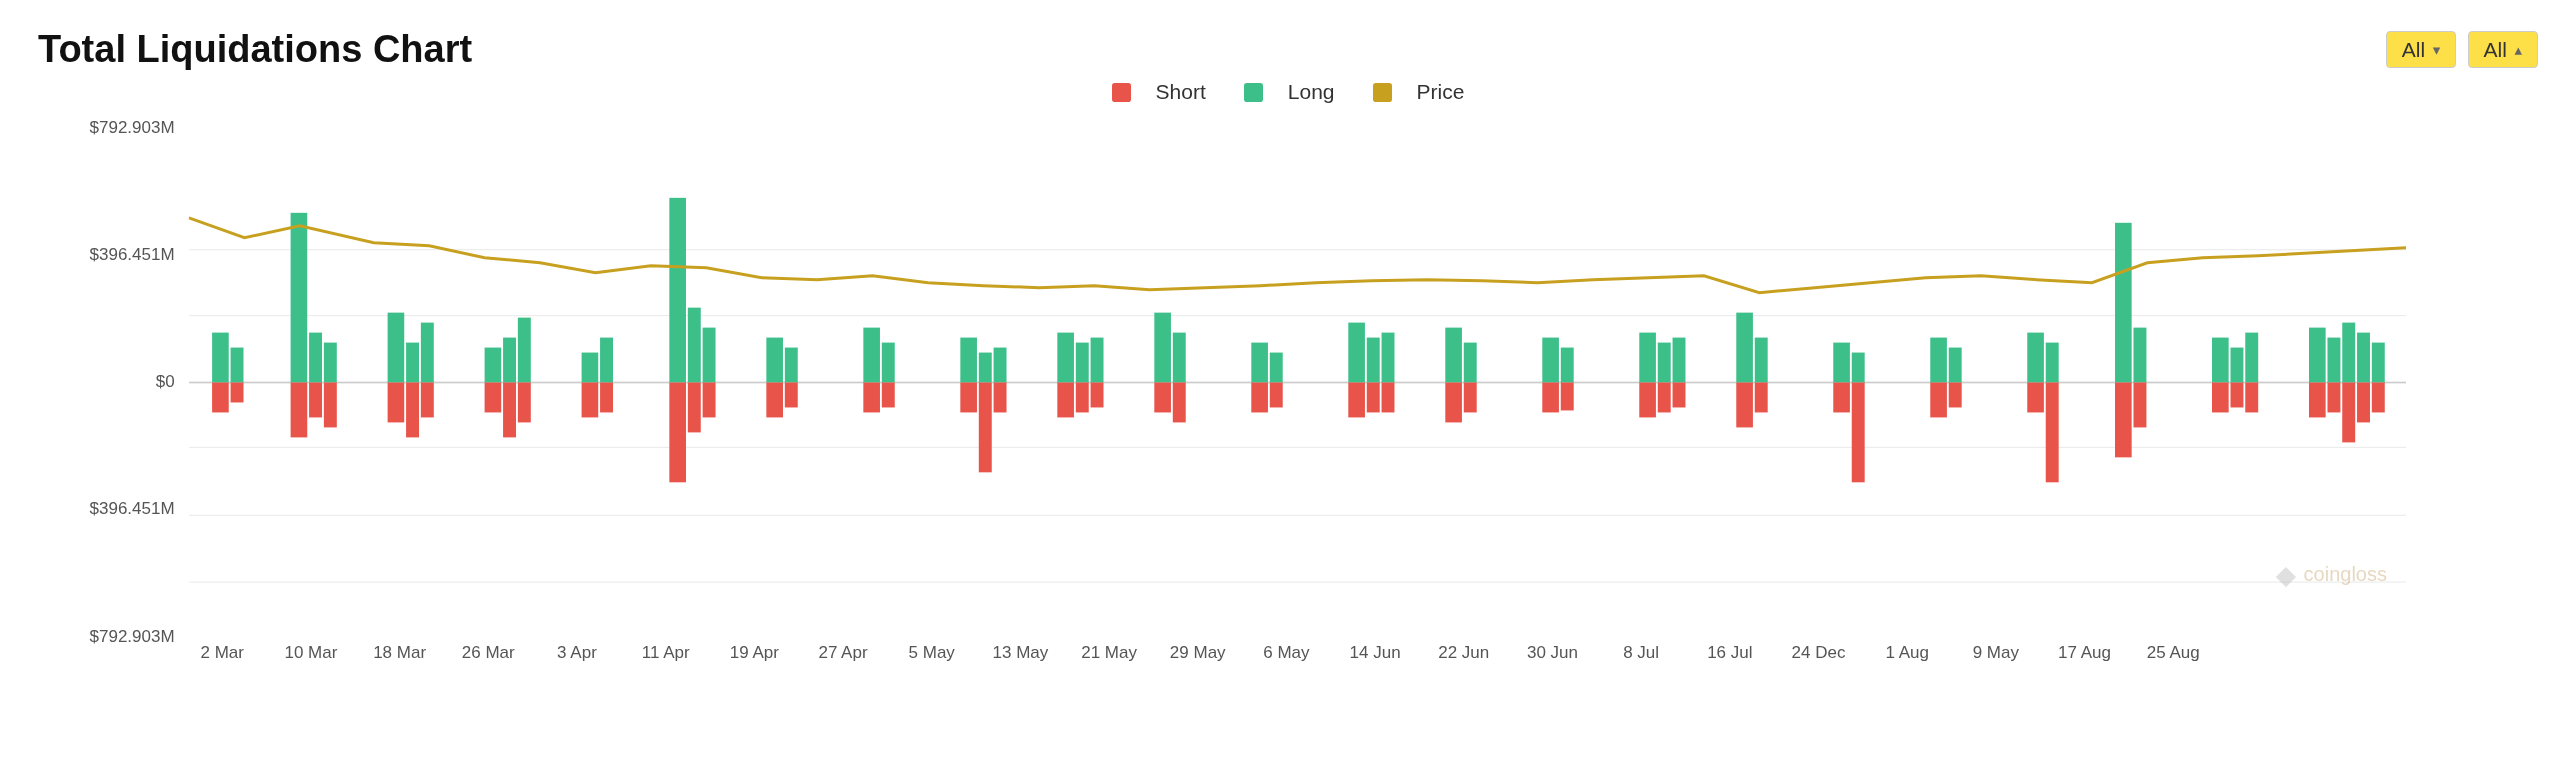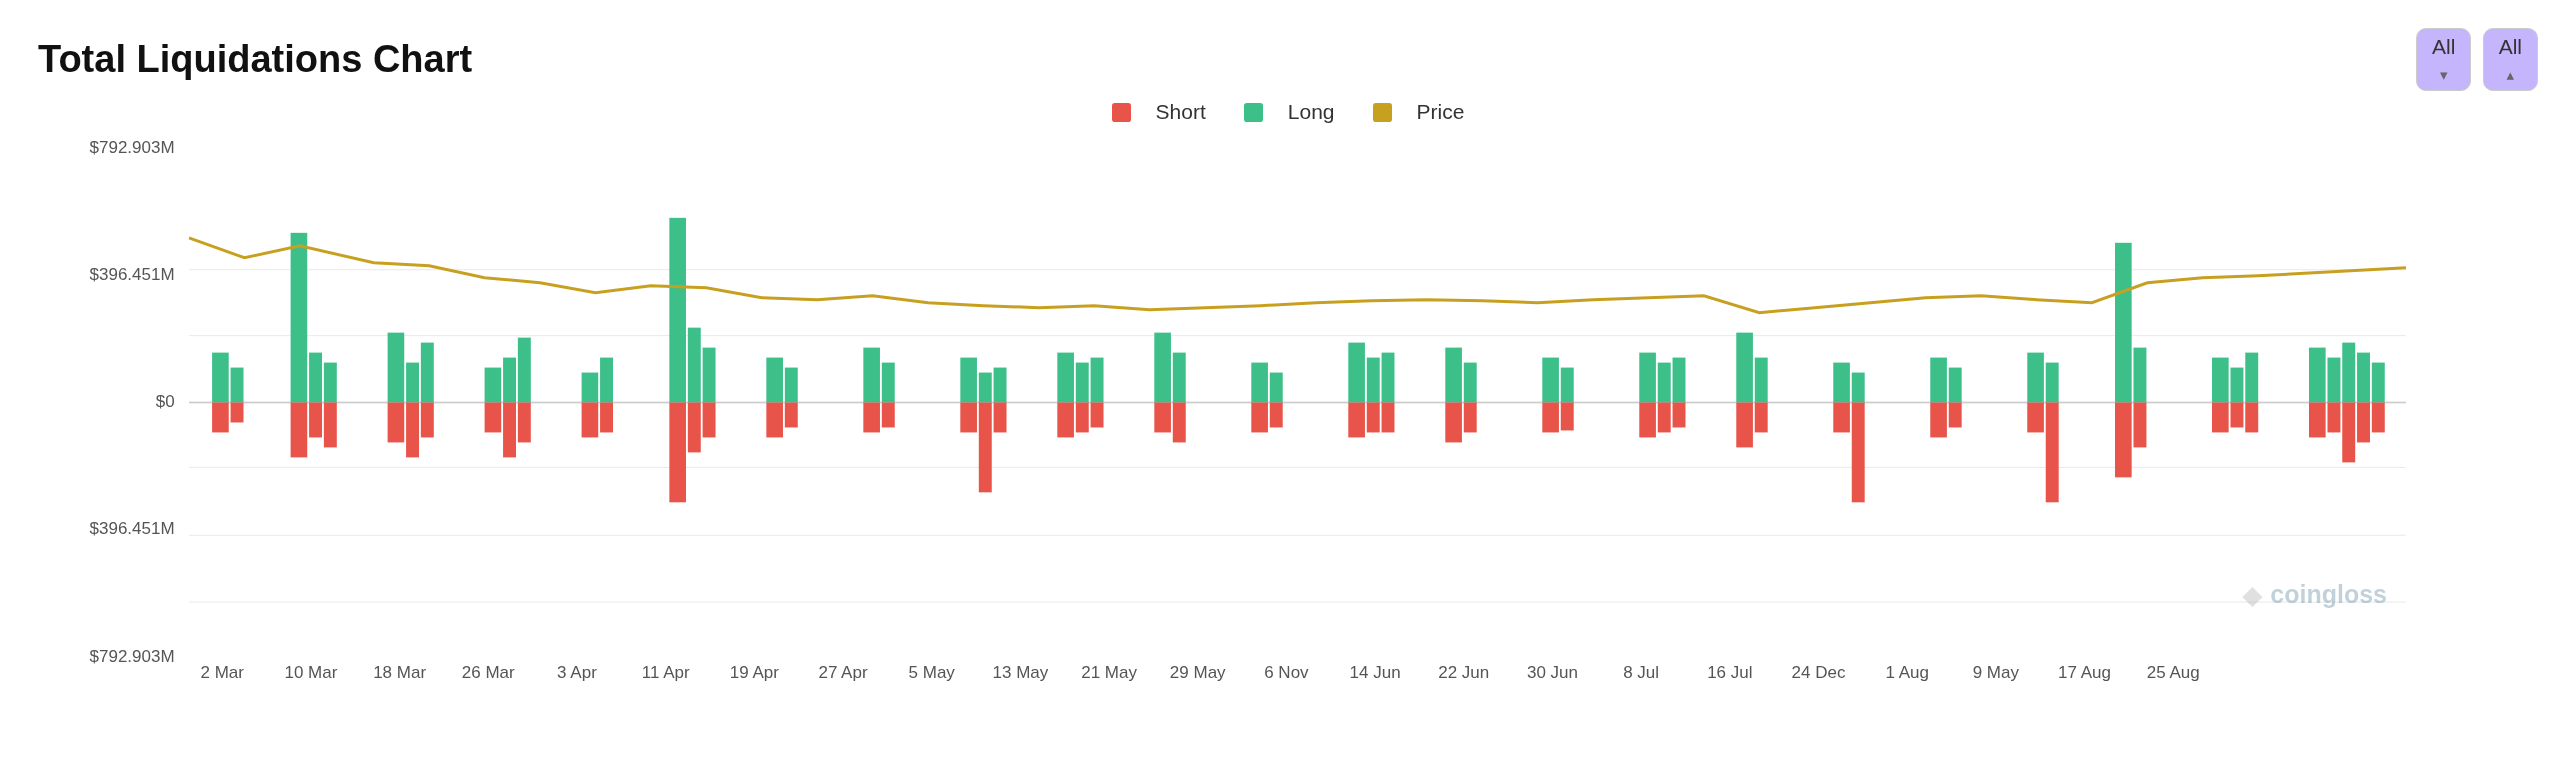--- a/index.html
+++ b/index.html
@@ -29,28 +29,27 @@
     }
     .header-controls {
       display: flex;
       gap: 11.3px;
       align-items: center;
     }
     .dropdown {
       display: flex;
       align-items: center;
       border: 1.4px solid #ccc;
-      border-radius: 10px;
+      border-radius: 4px;
       padding: 5.7px 15px;
       font-size: 21px;
       color: #333;
-      background: #c4b5fd;
+      background: #fde047;
       cursor: pointer;
       gap: 7.6px;
-      flex-direction: column;
     }
     .dropdown-arrow {
       font-size: 15px;
       color: #666;
     }
     .legend {
       display: flex;
       justify-content: center;
       gap: 38px;
       margin-bottom: 13.2px;
@@ -132,23 +131,23 @@
       display: flex;
       align-items: center;
       gap: 7.6px;
       opacity: 0.25;
     }
     .coingloss-icon {
       font-size: 26.5px;
       color: #888;
     }
     .coingloss-text {
-      font-size: 25px;
-      color: #0c4a6e;
-      font-weight: 700;
+      font-size: 20px;
+      color: #a16207;
+      font-weight: 400;
     }
     svg.chart-svg {
       width: 100%;
       height: 100%;
       overflow: visible;
     }
   </style>
 </head>
 <body>
 
@@ -396,21 +395,21 @@
       <span class="x-label" style="left:9.5%">18 Mar</span>
       <span class="x-label" style="left:13.5%">26 Mar</span>
       <span class="x-label" style="left:17.5%">3 Apr</span>
       <span class="x-label" style="left:21.5%">11 Apr</span>
       <span class="x-label" style="left:25.5%">19 Apr</span>
       <span class="x-label" style="left:29.5%">27 Apr</span>
       <span class="x-label" style="left:33.5%">5 May</span>
       <span class="x-label" style="left:37.5%">13 May</span>
       <span class="x-label" style="left:41.5%">21 May</span>
       <span class="x-label" style="left:45.5%">29 May</span>
-      <span class="x-label" style="left:49.5%">6 Nov</span>
+      <span class="x-label" style="left:49.5%">6 May</span>
       <span class="x-label" style="left:53.5%">14 Jun</span>
       <span class="x-label" style="left:57.5%">22 Jun</span>
       <span class="x-label" style="left:61.5%">30 Jun</span>
       <span class="x-label" style="left:65.5%">8 Jul</span>
       <span class="x-label" style="left:69.5%">16 Jul</span>
       <span class="x-label" style="left:73.5%">24 Dec</span>
       <span class="x-label" style="left:77.5%">1 Aug</span>
       <span class="x-label" style="left:81.5%">9 May</span>
       <span class="x-label" style="left:85.5%">17 Aug</span>
       <span class="x-label" style="left:89.5%">25 Aug</span>

